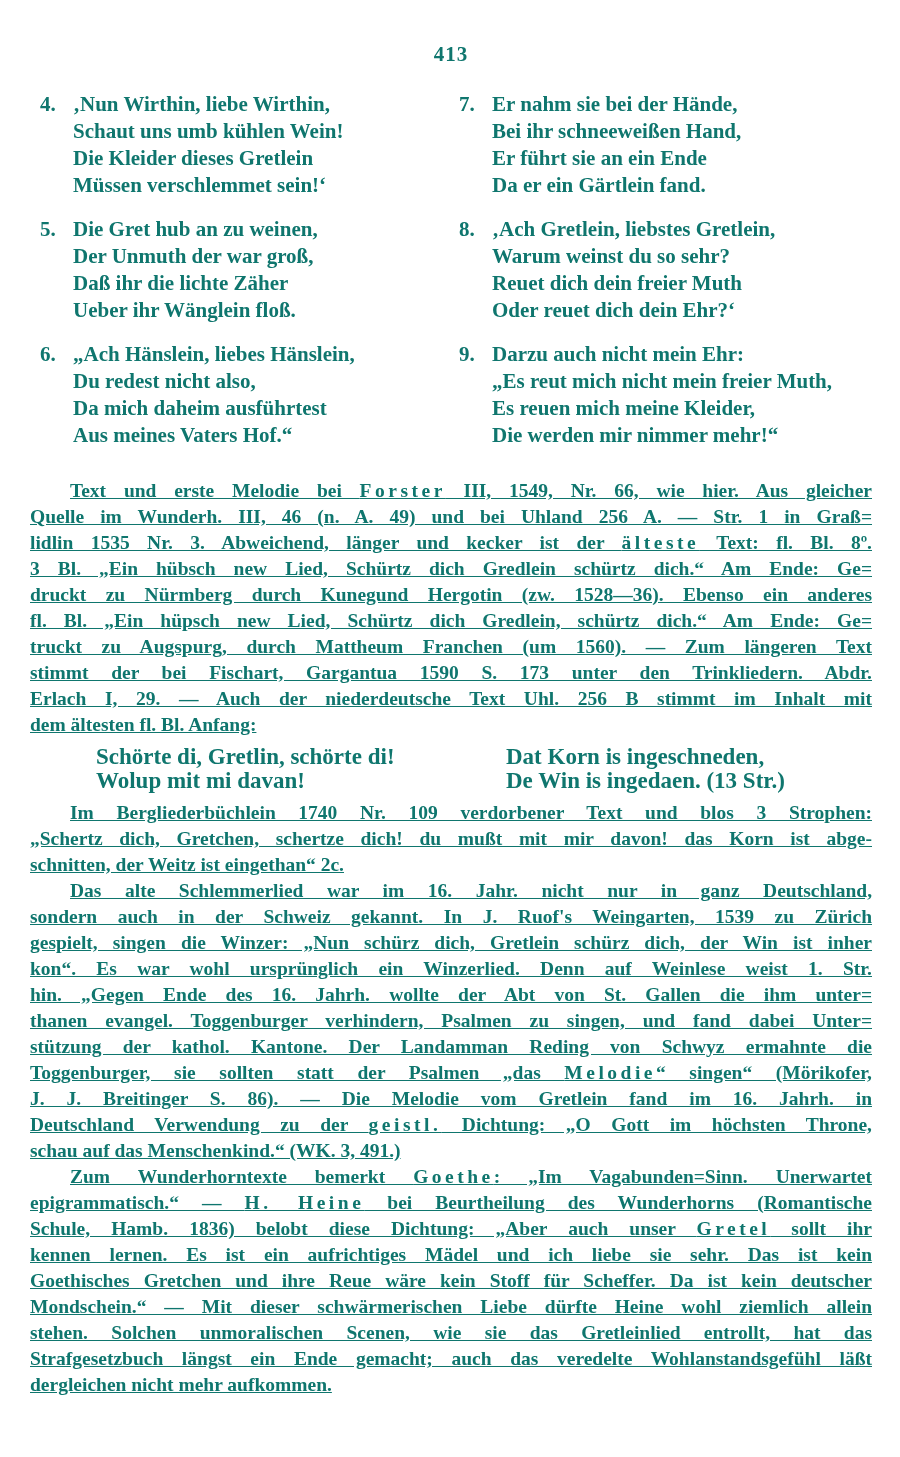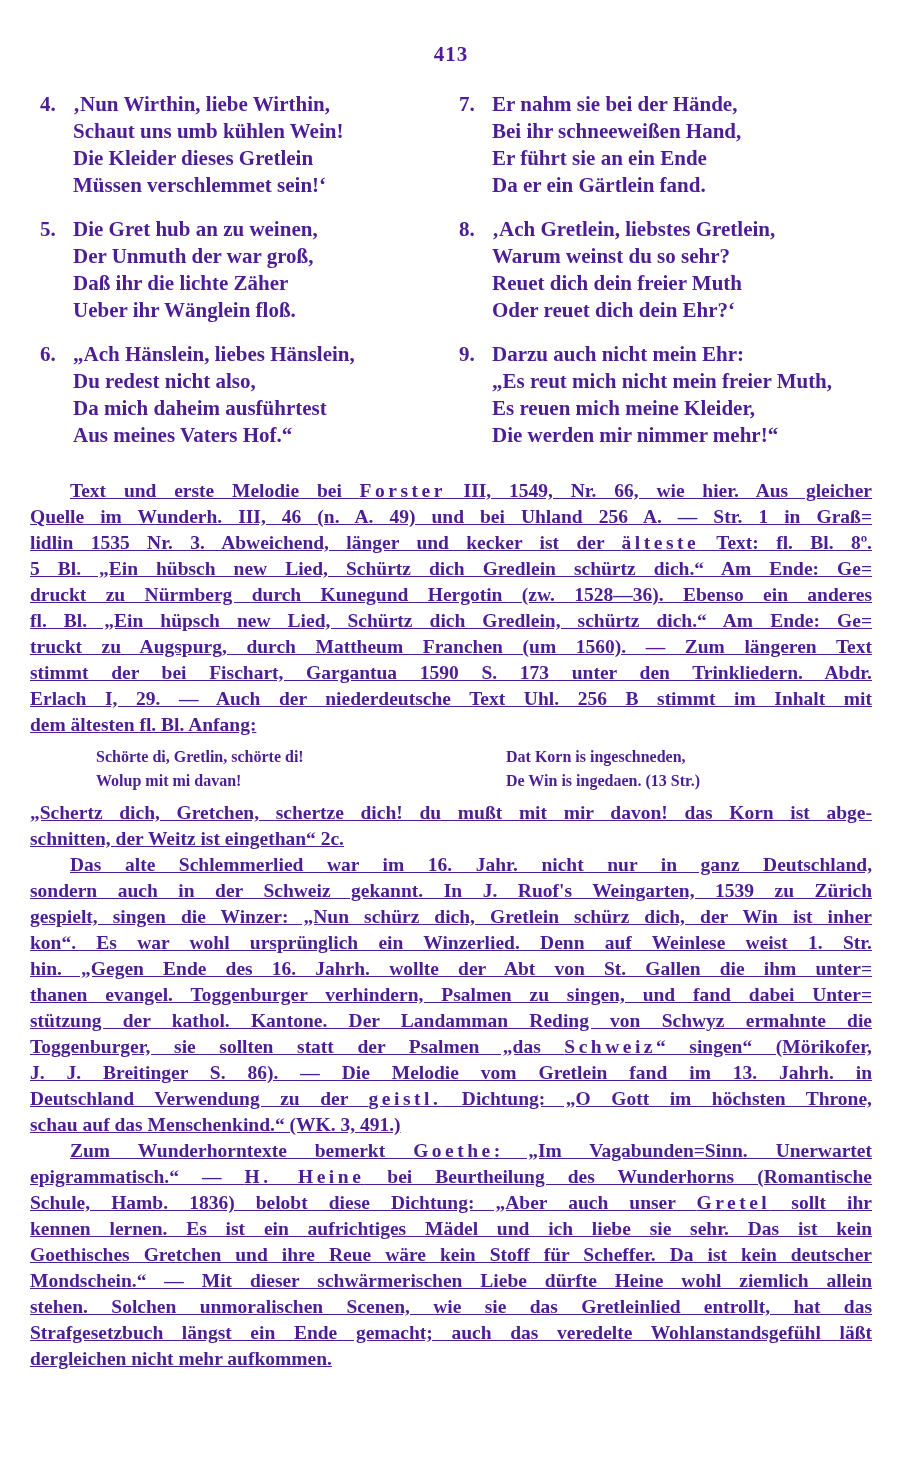--- a/index.html
+++ b/index.html
@@ -1,21 +1,21 @@
 <!DOCTYPE html>
 <html><head>
 <meta charset="utf-8">
 <style>
   html,body{margin:0;padding:0;background:#ffffff;}
   .page{
     position:relative;
     width:900px;height:1457px;
     box-sizing:border-box;
     background:#ffffff;
-    color:#4c1d95;
+    color:#0f766e;
     font-family:"Liberation Serif","DejaVu Serif",serif;
     font-weight:700;
     padding:42px 28px 0 30px;
     overflow:hidden;
   }
   .pagenum{
     text-align:center;
     font-size:21px;
     letter-spacing:1px;
     margin-bottom:24px;
@@ -32,21 +32,21 @@
   .prose{margin-top:12px;font-size:19.5px;line-height:26px;}
   .para{margin:0;text-decoration:underline;}
   .pline{text-align:justify;text-align-last:justify;}
   .pline.first{text-indent:40px;}
   .pline.last{text-align-last:left;}
   .sp{letter-spacing:3.5px;}
   
   .quoteblock{
     display:flex;
     margin:7px 0 7px 66px;
-    font-size:16px;
+    font-size:23px;
     line-height:24px;
     font-family:Liberation Serif, serif;
   }
   .qcol{width:348px;}
   .qcol+.qcol{margin-left:62px;width:auto;}
   .qline{white-space:nowrap;}
 </style>
 </head>
 <body>
 
@@ -113,54 +113,55 @@
           </div>
         </div>
       </div>
   </div>
 
   <div class="prose">
     <div class="para">
         <div class="pline first"><span>Text und erste Melodie bei </span><span class="sp">Forster</span><span> III, 1549, Nr. 66, wie hier.  Aus gleicher</span></div>
         <div class="pline">Quelle im Wunderh. III, 46 (n. A. 49) und bei Uhland 256 A. — Str. 1 in Graß=</div>
         <div class="pline"><span>lidlin 1535 Nr. 3.  Abweichend, länger und kecker ist der </span><span class="sp">älteste</span><span> Text: fl. Bl. 8º.</span></div>
-        <div class="pline">5 Bl. „Ein hübsch new Lied, Schürtz dich Gredlein schürtz dich.“  Am Ende: Ge=</div>
+        <div class="pline">3 Bl. „Ein hübsch new Lied, Schürtz dich Gredlein schürtz dich.“  Am Ende: Ge=</div>
         <div class="pline">druckt zu Nürmberg durch Kunegund Hergotin (zw. 1528—36).  Ebenso ein anderes</div>
         <div class="pline">fl. Bl. „Ein hüpsch new Lied, Schürtz dich Gredlein, schürtz dich.“  Am Ende: Ge=</div>
         <div class="pline">truckt zu Augspurg, durch Mattheum Franchen (um 1560). — Zum längeren Text</div>
         <div class="pline">stimmt der bei Fischart, Gargantua 1590 S. 173 unter den Trinkliedern.  Abdr.</div>
         <div class="pline">Erlach I, 29. — Auch der niederdeutsche Text Uhl. 256 B stimmt im Inhalt mit</div>
         <div class="pline last">dem ältesten fl. Bl.  Anfang:</div>
       </div>
 
     <div class="quoteblock">
       <div class="qcol">
           <div class="qline">Schörte di, Gretlin, schörte di!</div>
           <div class="qline">Wolup mit mi davan!</div>
         </div>
       <div class="qcol">
           <div class="qline">Dat Korn is ingeschneden,</div>
           <div class="qline">De Win is ingedaen.  (13 Str.)</div>
         </div>
     </div>
 
     <div class="para">
+        <div class="pline first">Im Bergliederbüchlein 1740 Nr. 109 verdorbener Text und blos 3 Strophen:</div>
         <div class="pline">„Schertz dich, Gretchen, schertze dich! du mußt mit mir davon! das Korn ist abge-</div>
         <div class="pline last">schnitten, der Weitz ist eingethan“ 2c.</div>
       </div>
     <div class="para">
         <div class="pline first">Das alte Schlemmerlied war im 16. Jahr. nicht nur in ganz Deutschland,</div>
         <div class="pline">sondern auch in der Schweiz gekannt.  In J. Ruof's Weingarten, 1539 zu Zürich</div>
         <div class="pline">gespielt, singen die Winzer: „Nun schürz dich, Gretlein schürz dich, der Win ist inher</div>
         <div class="pline">kon“.  Es war wohl ursprünglich ein Winzerlied.  Denn auf Weinlese weist 1. Str.</div>
         <div class="pline">hin.  „Gegen Ende des 16. Jahrh. wollte der Abt von St. Gallen die ihm unter=</div>
         <div class="pline">thanen evangel. Toggenburger verhindern, Psalmen zu singen, und fand dabei Unter=</div>
         <div class="pline">stützung der kathol. Kantone.  Der Landamman Reding von Schwyz ermahnte die</div>
-        <div class="pline"><span>Toggenburger, sie sollten statt der Psalmen „das </span><span class="sp">Schweiz</span><span>“ singen“ (Mörikofer,</span></div>
-        <div class="pline">J. J. Breitinger S. 86). — Die Melodie vom Gretlein fand im 13. Jahrh. in</div>
+        <div class="pline"><span>Toggenburger, sie sollten statt der Psalmen „das </span><span class="sp">Melodie</span><span>“ singen“ (Mörikofer,</span></div>
+        <div class="pline">J. J. Breitinger S. 86). — Die Melodie vom Gretlein fand im 16. Jahrh. in</div>
         <div class="pline"><span>Deutschland Verwendung zu der </span><span class="sp">geistl.</span><span> Dichtung: „O Gott im höchsten Throne,</span></div>
         <div class="pline last">schau auf das Menschenkind.“  (WK. 3, 491.)</div>
       </div>
     <div class="para">
         <div class="pline first"><span>Zum Wunderhorntexte bemerkt </span><span class="sp">Goethe</span><span>: „Im Vagabunden=Sinn.  Unerwartet</span></div>
         <div class="pline"><span>epigrammatisch.“ — </span><span class="sp">H. Heine</span><span> bei Beurtheilung des Wunderhorns (Romantische</span></div>
         <div class="pline"><span>Schule, Hamb. 1836) belobt diese Dichtung: „Aber auch unser </span><span class="sp">Gretel</span><span> sollt ihr</span></div>
         <div class="pline">kennen lernen.  Es ist ein aufrichtiges Mädel und ich liebe sie sehr.  Das ist kein</div>
         <div class="pline">Goethisches Gretchen und ihre Reue wäre kein Stoff für Scheffer.  Da ist kein deutscher</div>
         <div class="pline">Mondschein.“ — Mit dieser schwärmerischen Liebe dürfte Heine wohl ziemlich allein</div>

